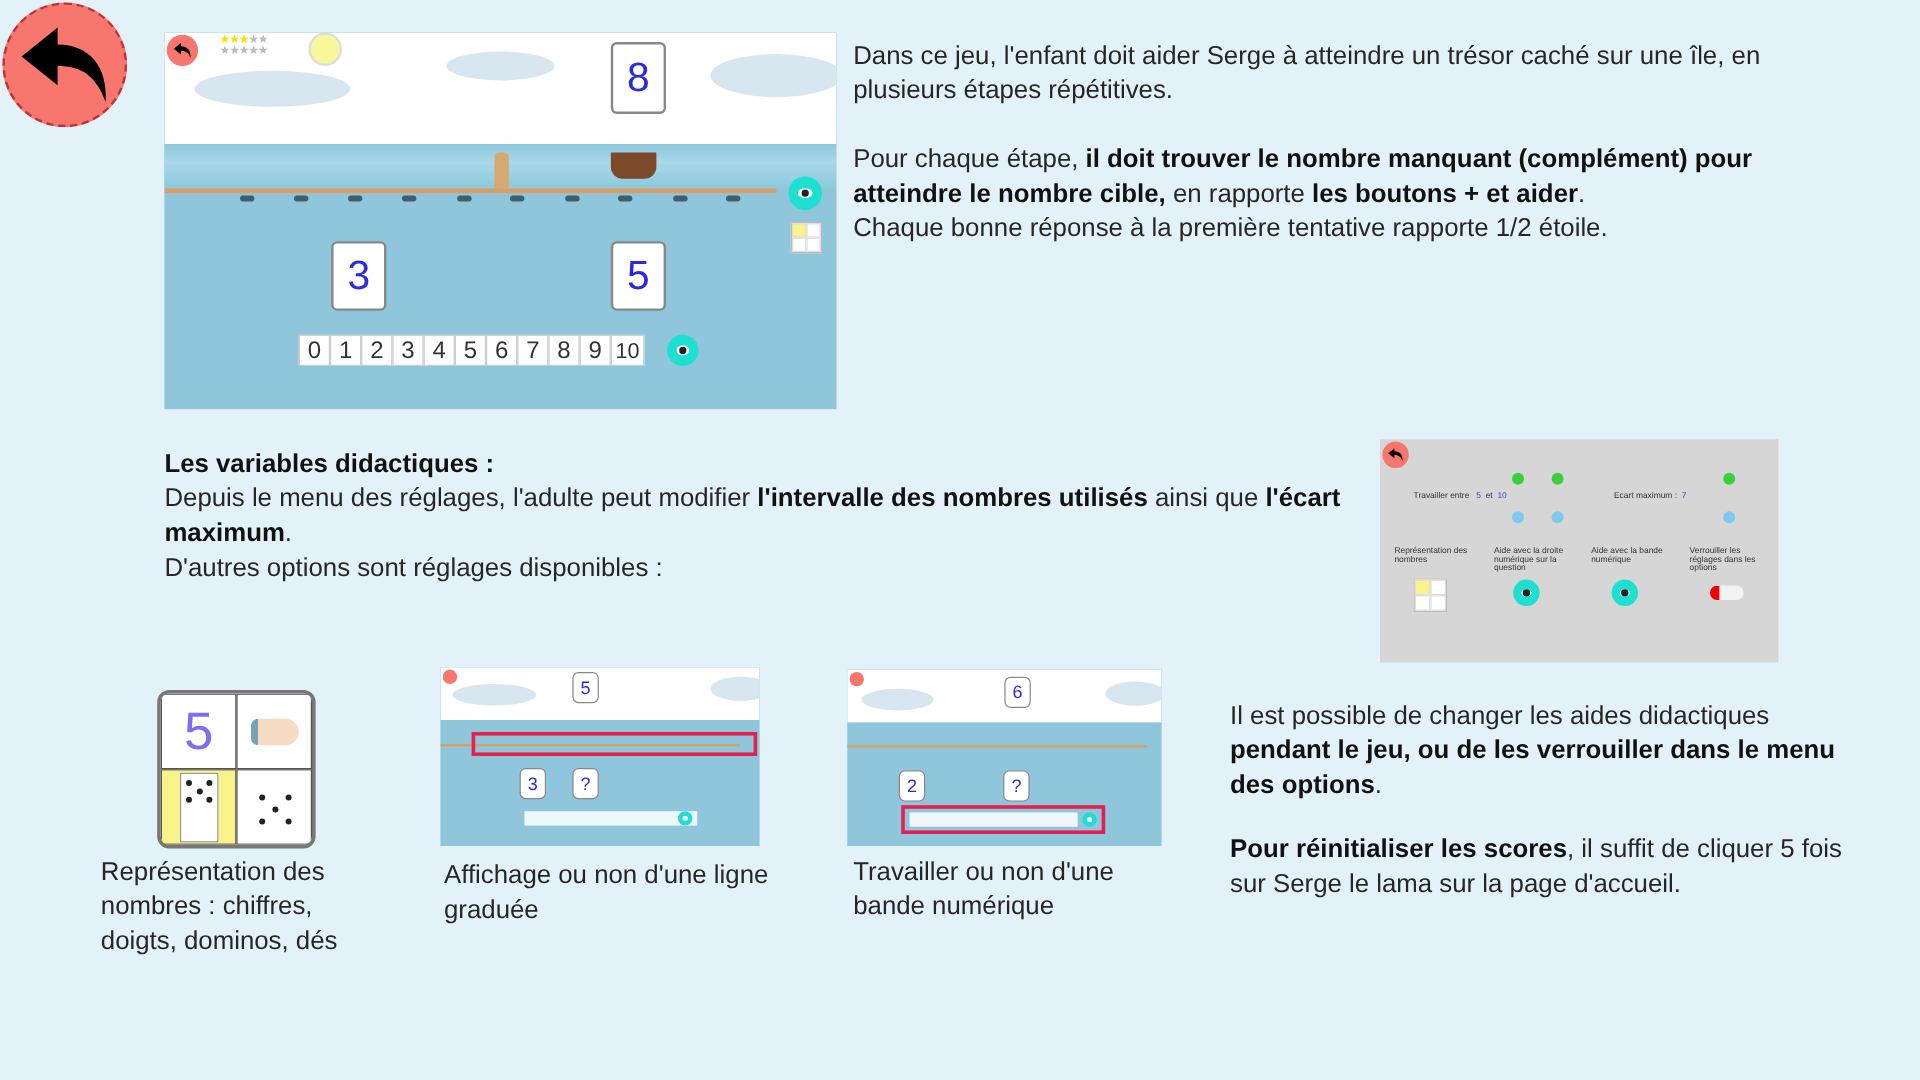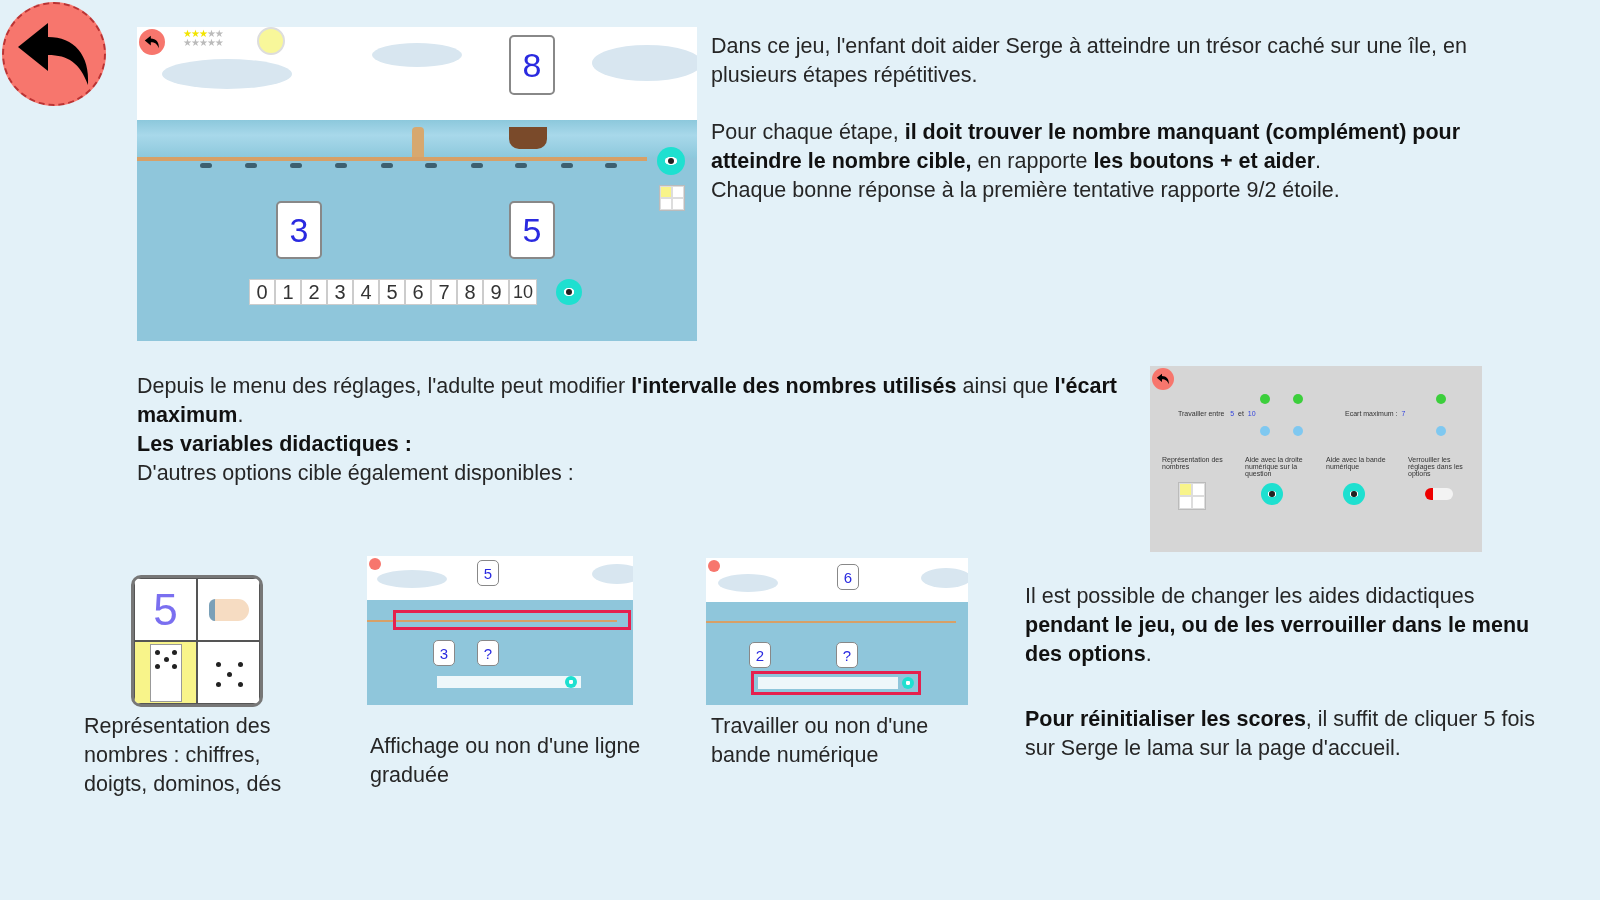--- a/index.html
+++ b/index.html
@@ -102,27 +102,27 @@
     <span style="width:28px;font-size:18px;">10</span>
   </div>
   <div class="eye" style="left:419px;top:252px;width:26px;height:26px;">
       <span class="eye-dot"></span>
     </div>
 </div>
 
 <div class="abs text" style="left:711px;top:32px;width:760px;">
   <p>Dans ce jeu, l'enfant doit aider Serge à atteindre un trésor caché sur une île, en plusieurs étapes répétitives.</p>
   <p style="margin-top:28px;"><span>Pour chaque étape, </span><b>il doit trouver le nombre manquant (complément) pour atteindre le nombre cible,</b><span> en rapporte </span><b>les boutons + et aider</b><span>.</span></p>
-  <p>Chaque bonne réponse à la première tentative rapporte 9/2 étoile.</p>
+  <p>Chaque bonne réponse à la première tentative rapporte 1/2 étoile.</p>
 </div>
 
 <div class="abs text" style="left:137px;top:372px;width:1000px;">
+  <p><b>Les variables didactiques :</b></p>
   <p><span>Depuis le menu des réglages, l'adulte peut modifier </span><b>l'intervalle des nombres utilisés</b><span> ainsi que </span><b>l'écart maximum</b><span>.</span></p>
-  <p><b>Les variables didactiques :</b></p>
-  <p>D'autres options cible également disponibles :</p>
+  <p>D'autres options sont réglages disponibles :</p>
 </div>
 
 <div class="abs settings">
   <div class="back-small" style="position:absolute;left:2px;top:2px;width:22px;height:22px;">
     <svg width="14" height="12" viewBox="0 0 80 70">
         <path d="M4 28 L34 4 L34 18 C60 18 76 36 74 66 C66 44 54 36 34 36 L34 52 Z" fill="#000"></path>
       </svg>
   </div>
   <div class="dot" style="left:110px;top:28px;background:#3ccf3c;"></div>
   <div class="dot" style="left:143px;top:28px;background:#3ccf3c;"></div>
@@ -181,33 +181,33 @@
   <div class="cloud" style="left:225px;top:8px;width:50px;height:20px;"></div>
   <div class="back-small" style="position:absolute;left:2px;top:2px;width:12px;height:12px;"></div>
   <div class="card" style="left:110px;top:4px;width:22px;height:26px;font-size:15px;border-width:1px;">5</div>
   <div class="pier" style="left:0;top:64px;width:250px;height:2px;"></div>
   <div class="redbox" style="left:26px;top:54px;width:238px;height:20px;"></div>
   <div class="card" style="left:66px;top:84px;width:22px;height:26px;font-size:15px;border-width:1px;">3</div>
   <div class="card" style="left:110px;top:84px;width:22px;height:26px;font-size:15px;border-width:1px;">?</div>
   <div style="position:absolute;left:70px;top:120px;width:144px;height:12px;background:#fff;opacity:.85;"></div>
   <div class="eye" style="left:198px;top:120px;width:12px;height:12px;"></div>
 </div>
-<div class="abs text" style="left:370px;top:732px;width:280px;">Affichage ou non d'une ligne graduée</div>
+<div class="abs text" style="left:370px;top:715px;width:280px;">Affichage ou non d'une ligne graduée</div>
 
 <div class="mini" style="left:706px;top:558px;width:262px;height:147px;">
   <div style="position:absolute;left:0;top:0;width:100%;height:44px;background:#fff;"></div>
   <div class="cloud" style="left:12px;top:16px;width:60px;height:18px;"></div>
   <div class="cloud" style="left:215px;top:10px;width:50px;height:20px;"></div>
   <div class="back-small" style="position:absolute;left:2px;top:2px;width:12px;height:12px;"></div>
   <div class="card" style="left:131px;top:6px;width:22px;height:26px;font-size:15px;border-width:1px;">6</div>
   <div class="pier" style="left:0;top:63px;width:250px;height:2px;"></div>
   <div class="card" style="left:43px;top:84px;width:22px;height:26px;font-size:15px;border-width:1px;">2</div>
   <div class="card" style="left:130px;top:84px;width:22px;height:26px;font-size:15px;border-width:1px;">?</div>
   <div class="redbox" style="left:45px;top:113px;width:170px;height:24px;"></div>
   <div style="position:absolute;left:52px;top:119px;width:140px;height:12px;background:#fff;opacity:.85;"></div>
   <div class="eye" style="left:196px;top:119px;width:12px;height:12px;"></div>
 </div>
 <div class="abs text" style="left:711px;top:712px;width:280px;">Travailler ou non d'une bande numérique</div>
 
 <div class="abs text" style="left:1025px;top:582px;width:530px;">
   <p><span>Il est possible de changer les aides didactiques </span><b>pendant le jeu, ou de les verrouiller dans le menu des options</b><span>.</span></p>
-  <p style="margin-top:36px;"><b>Pour réinitialiser les scores</b><span>, il suffit de cliquer 5 fois sur Serge le lama sur la page d'accueil.</span></p>
+  <p style="margin-top:24px;"><b>Pour réinitialiser les scores</b><span>, il suffit de cliquer 5 fois sur Serge le lama sur la page d'accueil.</span></p>
 </div>
 
 </body></html>

